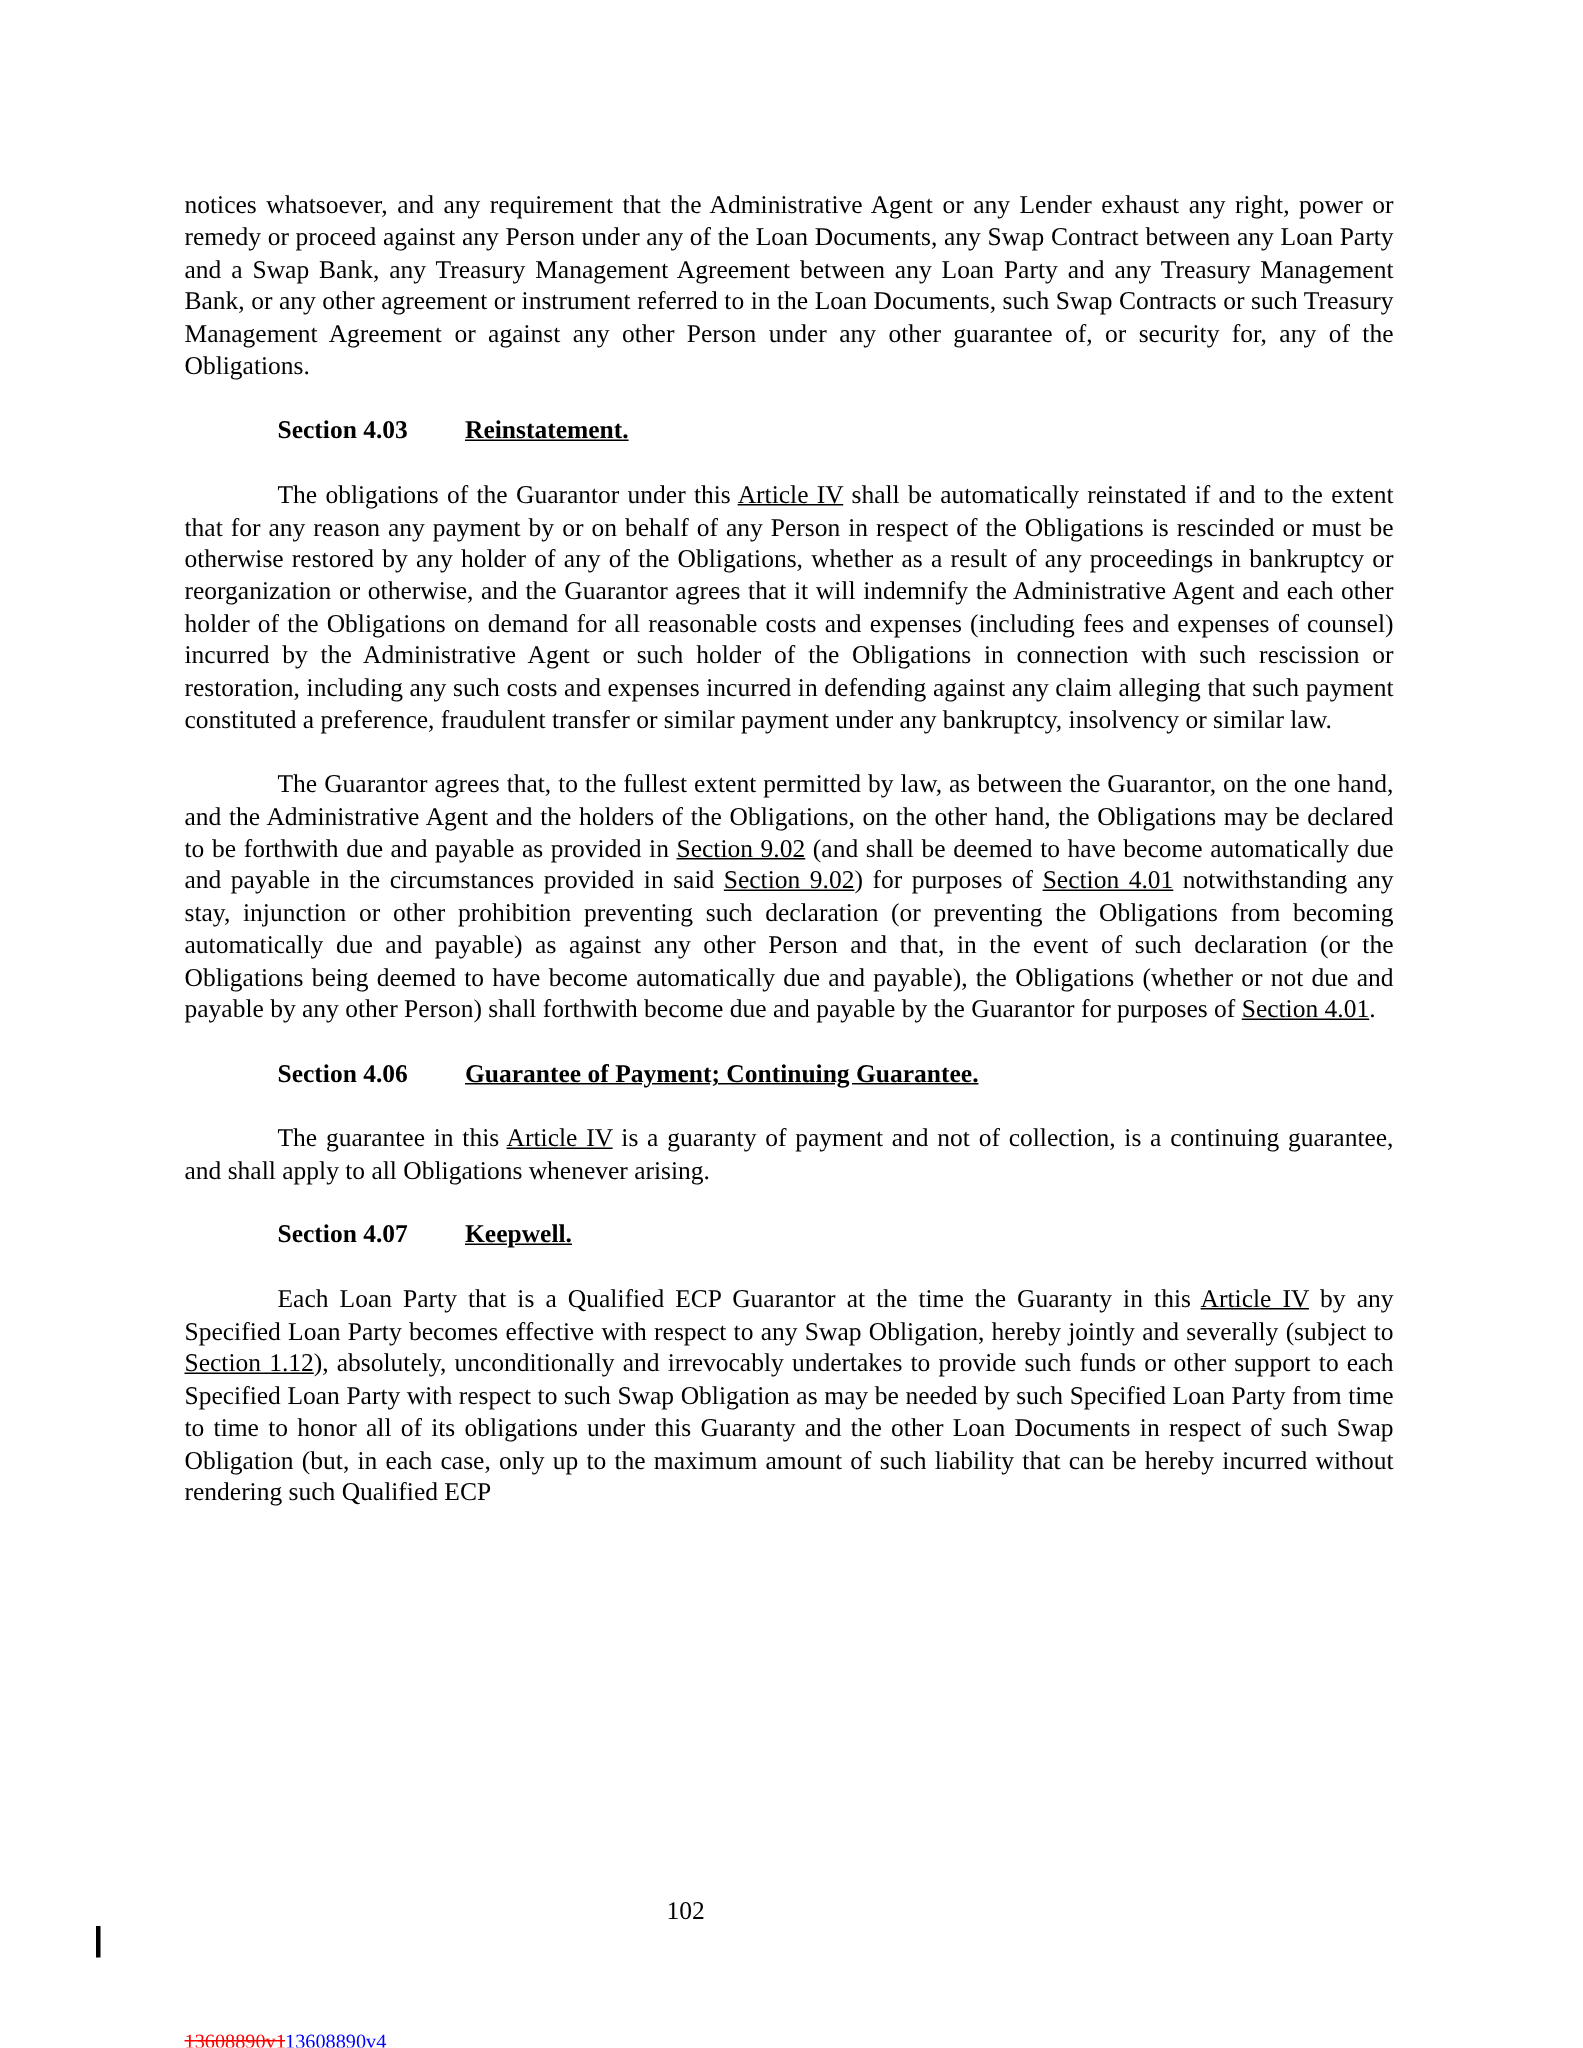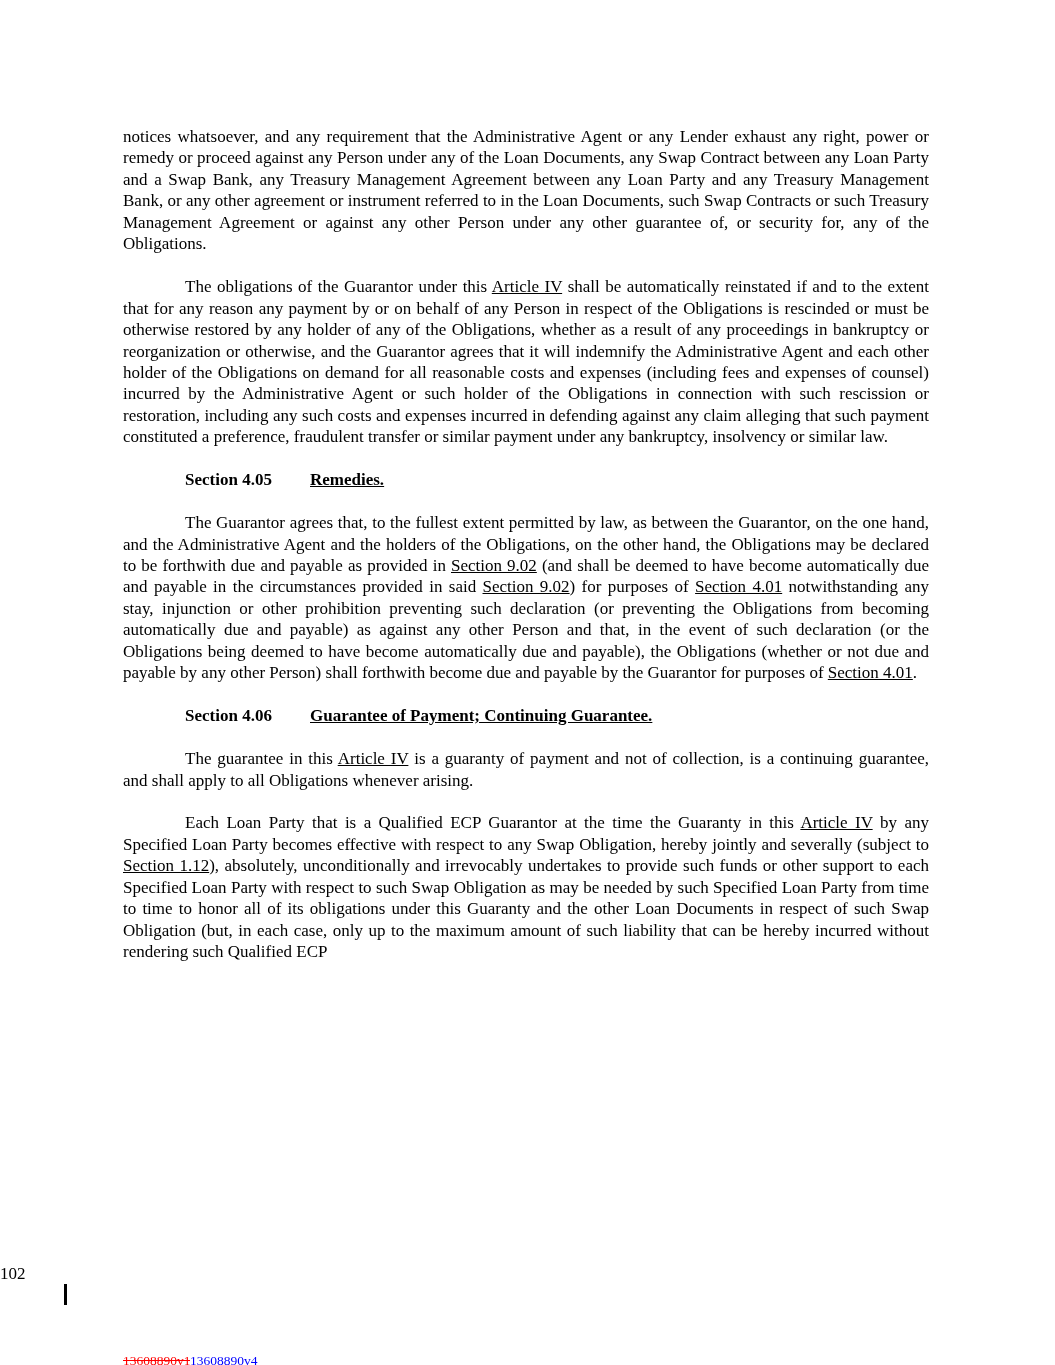--- a/index.html
+++ b/index.html
@@ -29,20 +29,21 @@
     padding-left:62px;
     font-weight:bold;
   }
   .heading .num { display:inline-block; width:125px; }
   .heading .title { text-decoration:underline; }
   .xref { text-decoration:underline; }
   .page-number {
     position:absolute;
     top:1263px; left:0;
     width:914px;
+    text-align:center;
     font-size:17px;
     line-height:21px;
   }
   .footer-rev {
     position:absolute;
     top:1353px; left:123px;
     font-size:13.5px;
     line-height:16px;
     white-space:nowrap;
   }
@@ -59,25 +60,26 @@
     left:64px; top:1284px;
     width:3px; height:21px;
     background:#000000;
   }
 </style>
 </head>
 <body>
 
 <div class="doc-body" id="doc-body">
     <div class="para"><span>notices whatsoever, and any requirement that the Administrative Agent or any Lender exhaust any right, power or remedy or proceed against any Person under any of the Loan Documents, any Swap Contract between any Loan Party and a Swap Bank, any Treasury Management Agreement between any Loan Party and any Treasury Management Bank, or any other agreement or instrument referred to in the Loan Documents, such Swap Contracts or such Treasury Management Agreement or against any other Person under any other guarantee of, or security for, any of the Obligations.</span></div>
+    <div class="heading"><span class="num">Section 4.03</span><span class="title">Reinstatement.</span></div>
     <div class="para indent"><span>The obligations of the Guarantor under this </span><span class="xref">Article IV</span><span> shall be automatically reinstated if and to the extent that for any reason any payment by or on behalf of any Person in respect of the Obligations is rescinded or must be otherwise restored by any holder of any of the Obligations, whether as a result of any proceedings in bankruptcy or reorganization or otherwise, and the Guarantor agrees that it will indemnify the Administrative Agent and each other holder of the Obligations on demand for all reasonable costs and expenses (including fees and expenses of counsel) incurred by the Administrative Agent or such holder of the Obligations in connection with such rescission or restoration, including any such costs and expenses incurred in defending against any claim alleging that such payment constituted a preference, fraudulent transfer or similar payment under any bankruptcy, insolvency or similar law.</span></div>
-    <div class="heading"><span class="num">Section 4.05</span><span class="title">Remedies.</span></div>
     <div class="para indent"><span>The Guarantor agrees that, to the fullest extent permitted by law, as between the Guarantor, on the one hand, and the Administrative Agent and the holders of the Obligations, on the other hand, the Obligations may be declared to be forthwith due and payable as provided in </span><span class="xref">Section 9.02</span><span> (and shall be deemed to have become automatically due and payable in the circumstances provided in said </span><span class="xref">Section 9.02</span><span>) for purposes of </span><span class="xref">Section 4.01</span><span> notwithstanding any stay, injunction or other prohibition preventing such declaration (or preventing the Obligations from becoming automatically due and payable) as against any other Person and that, in the event of such declaration (or the Obligations being deemed to have become automatically due and payable), the Obligations (whether or not due and payable by any other Person) shall forthwith become due and payable by the Guarantor for purposes of </span><span class="xref">Section 4.01</span><span>.</span></div>
     <div class="heading"><span class="num">Section 4.06</span><span class="title">Guarantee of Payment; Continuing Guarantee.</span></div>
     <div class="para indent"><span>The guarantee in this </span><span class="xref">Article IV</span><span> is a guaranty of payment and not of collection, is a continuing guarantee, and shall apply to all Obligations whenever arising.</span></div>
+    <div class="heading"><span class="num">Section 4.07</span><span class="title">Keepwell.</span></div>
     <div class="para indent"><span>Each Loan Party that is a Qualified ECP Guarantor at the time the Guaranty in this </span><span class="xref">Article IV</span><span> by any Specified Loan Party becomes effective with respect to any Swap Obligation, hereby jointly and severally (subject to </span><span class="xref">Section 1.12</span><span>), absolutely, unconditionally and irrevocably undertakes to provide such funds or other support to each Specified Loan Party with respect to such Swap Obligation as may be needed by such Specified Loan Party from time to time to honor all of its obligations under this Guaranty and the other Loan Documents in respect of such Swap Obligation (but, in each case, only up to the maximum amount of such liability that can be hereby incurred without rendering such Qualified ECP</span></div>
   </div>
 
 <div class="page-number">102</div>
 
 <div class="change-bar"></div>
 
 <div class="footer-rev"><span class="rev-deleted">13608890v1</span><span class="rev-inserted">13608890v4</span></div>
 
 </body></html>

